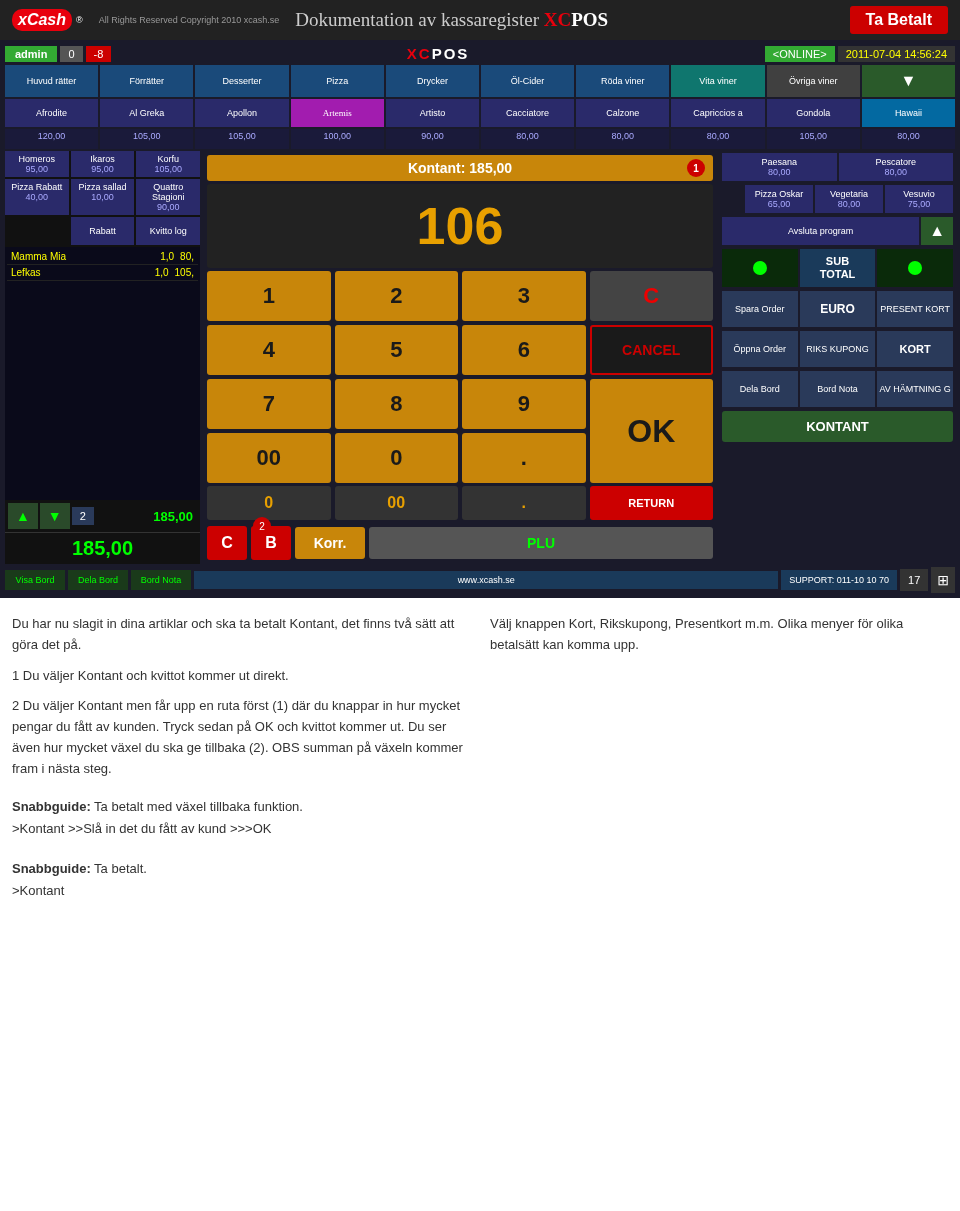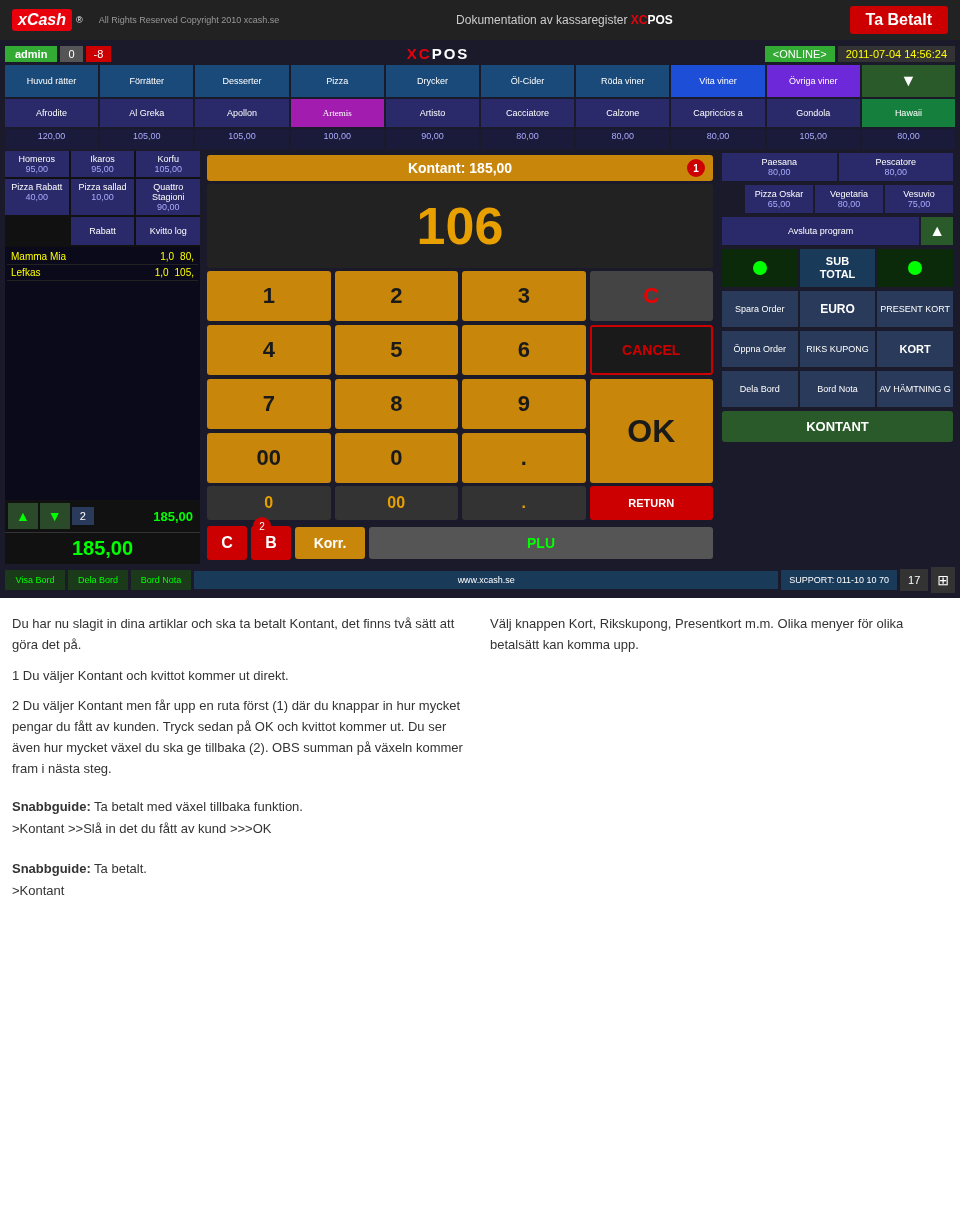--- a/index.html
+++ b/index.html
@@ -3,26 +3,26 @@
   <meta charset="utf-8">
   <style>
     * { box-sizing: border-box; margin: 0; padding: 0; }
     body { font-family: Arial, sans-serif; background: #fff; width: 960px; }
   </style>
 </head>
 <body>
 
 <div style="background:#222; display:flex; align-items:center; padding:6px 12px; gap:16px;">
   <div style="display:flex; align-items:center; gap:4px;">
-    <div style="background:#e8000d; color:#fff; font-weight:bold; font-size:16px; padding:2px 6px; border-radius:3px; font-style:italic;">x<span style="color:#fff;">Cash</span></div>
+    <div style="background:#e8000d; color:#fff; font-weight:bold; font-size:16px; padding:2px 6px; border-radius:10px; font-style:italic;">x<span style="color:#fff;">Cash</span></div>
     <div style="color:#fff; font-size:9px;">®</div>
   </div>
   <div style="color:#999; font-size:9px; line-height:1.4;">All Rights Reserved
 Copyright 2010 xcash.se</div>
-  <div style="color:#ccc; font-size:12px; flex:1; text-align:center;">
+  <div style="color:#ccc; font-size:19px; flex:1; text-align:left;font-family:Liberation Serif, serif;">
     <span>Dokumentation av kassaregister</span>
     <span style="font-weight:bold; color:#fff;"> <span style="color:#e8000d;">XC</span>POS</span>
   </div>
   <div style="background:#c00; color:#fff; font-size:16px; font-weight:bold; padding:5px 16px; border-radius:3px;">Ta Betalt</div>
 </div>
 
 <div style="background:#1a1a2a; padding:5px;">
 
   <div style="display:flex; align-items:center; gap:3px; margin-bottom:3px;">
     <div style="background:#3a3; color:#fff; font-size:11px; padding:2px 10px; font-weight:bold;">admin</div>
@@ -34,37 +34,37 @@
   </div>
 
   <div style="display:grid; grid-template-columns:repeat(10,1fr); gap:2px; margin-bottom:2px;">
     <div style="background:#1a4a7a; color:#fff; font-size:9px; padding:4px 2px; text-align:center; min-height:32px; display:flex; align-items:center; justify-content:center; cursor:pointer;">Huvud rätter</div>
     <div style="background:#1a4a7a; color:#fff; font-size:9px; padding:4px 2px; text-align:center; min-height:32px; display:flex; align-items:center; justify-content:center; cursor:pointer;">Förrätter</div>
     <div style="background:#1a4a7a; color:#fff; font-size:9px; padding:4px 2px; text-align:center; min-height:32px; display:flex; align-items:center; justify-content:center; cursor:pointer;">Desserter</div>
     <div style="background:#1a4a7a; color:#fff; font-size:9px; padding:4px 2px; text-align:center; min-height:32px; display:flex; align-items:center; justify-content:center; cursor:pointer;">Pizza</div>
     <div style="background:#1a4a7a; color:#fff; font-size:9px; padding:4px 2px; text-align:center; min-height:32px; display:flex; align-items:center; justify-content:center; cursor:pointer;">Drycker</div>
     <div style="background:#1a4a7a; color:#fff; font-size:9px; padding:4px 2px; text-align:center; min-height:32px; display:flex; align-items:center; justify-content:center; cursor:pointer;">Öl-Cider</div>
     <div style="background:#1a4a7a; color:#fff; font-size:9px; padding:4px 2px; text-align:center; min-height:32px; display:flex; align-items:center; justify-content:center; cursor:pointer;">Röda viner</div>
-    <div style="background:#1d4ed8; color:#fff; font-size:9px; padding:4px 2px; text-align:center; min-height:32px; display:flex; align-items:center; justify-content:center; cursor:pointer;">Vita viner</div>
-    <div style="background:#6d28d9; color:#fff; font-size:9px; padding:4px 2px; text-align:center; min-height:32px; display:flex; align-items:center; justify-content:center; cursor:pointer;">Övriga viner</div>
+    <div style="background:#0f766e; color:#fff; font-size:9px; padding:4px 2px; text-align:center; min-height:32px; display:flex; align-items:center; justify-content:center; cursor:pointer;">Vita viner</div>
+    <div style="background:#404040; color:#fff; font-size:9px; padding:4px 2px; text-align:center; min-height:32px; display:flex; align-items:center; justify-content:center; cursor:pointer;">Övriga viner</div>
     <div style="background:#2a5a2a; color:#fff; font-size:16px; padding:4px 2px; text-align:center; min-height:32px; display:flex; align-items:center; justify-content:center; cursor:pointer;">▼</div>
   </div>
 
   <div style="display:grid; grid-template-columns:repeat(10,1fr); gap:2px; margin-bottom:2px;">
 
     <div style="background:#2a2a6a; color:#fff; font-size:9px; padding:2px; text-align:center; cursor:pointer; min-height:28px; display:flex; flex-direction:column; align-items:center; justify-content:center;">Afrodite</div>
     <div style="background:#2a2a6a; color:#fff; font-size:9px; padding:2px; text-align:center; cursor:pointer; min-height:28px; display:flex; flex-direction:column; align-items:center; justify-content:center;">Al Greka</div>
     <div style="background:#2a2a6a; color:#fff; font-size:9px; padding:2px; text-align:center; cursor:pointer; min-height:28px; display:flex; flex-direction:column; align-items:center; justify-content:center;">Apollon</div>
     <div style="background:#a21caf; color:#fff; font-size:9px; padding:2px; text-align:right; cursor:pointer; min-height:28px; display:flex; flex-direction:column; align-items:center; justify-content:center;font-family:Liberation Serif, serif;">Artemis</div>
     <div style="background:#2a2a6a; color:#fff; font-size:9px; padding:2px; text-align:center; cursor:pointer; min-height:28px; display:flex; flex-direction:column; align-items:center; justify-content:center;">Artisto</div>
     <div style="background:#2a2a6a; color:#fff; font-size:9px; padding:2px; text-align:center; cursor:pointer; min-height:28px; display:flex; flex-direction:column; align-items:center; justify-content:center;">Cacciatore</div>
     <div style="background:#2a2a6a; color:#fff; font-size:9px; padding:2px; text-align:center; cursor:pointer; min-height:28px; display:flex; flex-direction:column; align-items:center; justify-content:center;">Calzone</div>
     <div style="background:#2a2a6a; color:#fff; font-size:9px; padding:2px; text-align:center; cursor:pointer; min-height:28px; display:flex; flex-direction:column; align-items:center; justify-content:center;">Capriccios a</div>
     <div style="background:#2a2a6a; color:#fff; font-size:9px; padding:2px; text-align:center; cursor:pointer; min-height:28px; display:flex; flex-direction:column; align-items:center; justify-content:center;">Gondola</div>
-    <div style="background:#15803d; color:#fff; font-size:9px; padding:2px; text-align:center; cursor:pointer; min-height:28px; display:flex; flex-direction:column; align-items:center; justify-content:center;">Hawaii</div>
+    <div style="background:#0369a1; color:#fff; font-size:9px; padding:2px; text-align:center; cursor:pointer; min-height:28px; display:flex; flex-direction:column; align-items:center; justify-content:center;">Hawaii</div>
   </div>
 
   <div style="display:grid; grid-template-columns:repeat(10,1fr); gap:2px; margin-bottom:2px;">
     <div style="background:#1a1a3a; color:#aaf; font-size:9px; padding:2px; text-align:center; min-height:20px;">120,00</div>
     <div style="background:#1a1a3a; color:#aaf; font-size:9px; padding:2px; text-align:center; min-height:20px;">105,00</div>
     <div style="background:#1a1a3a; color:#aaf; font-size:9px; padding:2px; text-align:center; min-height:20px;">105,00</div>
     <div style="background:#1a1a3a; color:#aaf; font-size:9px; padding:2px; text-align:center; min-height:20px;">100,00</div>
     <div style="background:#1a1a3a; color:#aaf; font-size:9px; padding:2px; text-align:center; min-height:20px;">90,00</div>
     <div style="background:#1a1a3a; color:#aaf; font-size:9px; padding:2px; text-align:center; min-height:20px;">80,00</div>
     <div style="background:#1a1a3a; color:#aaf; font-size:9px; padding:2px; text-align:center; min-height:20px;">80,00</div>

